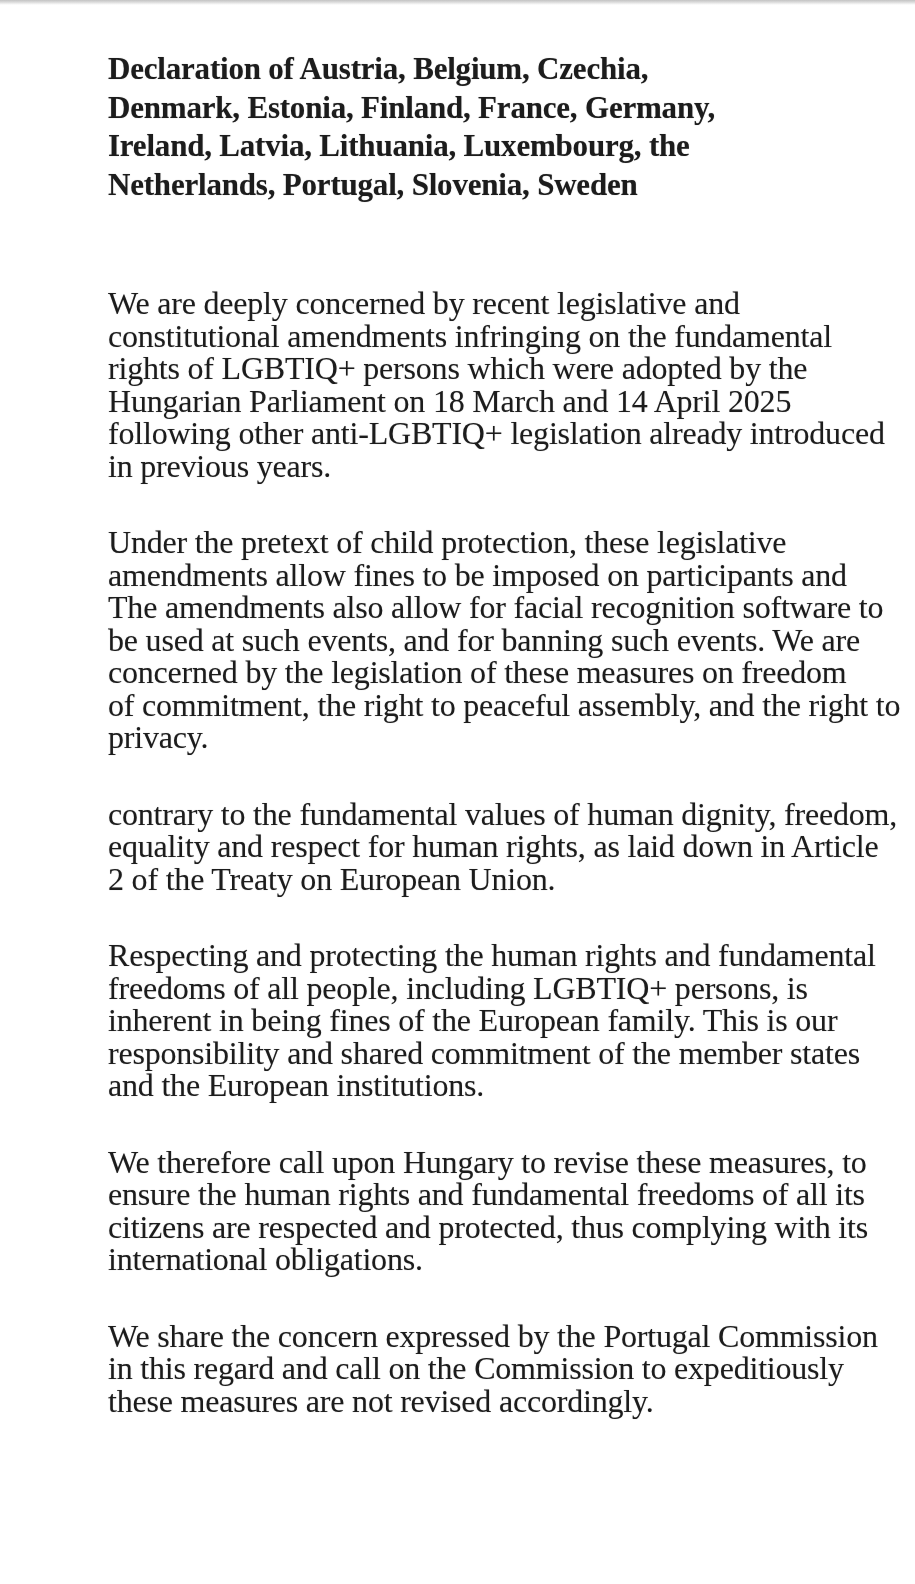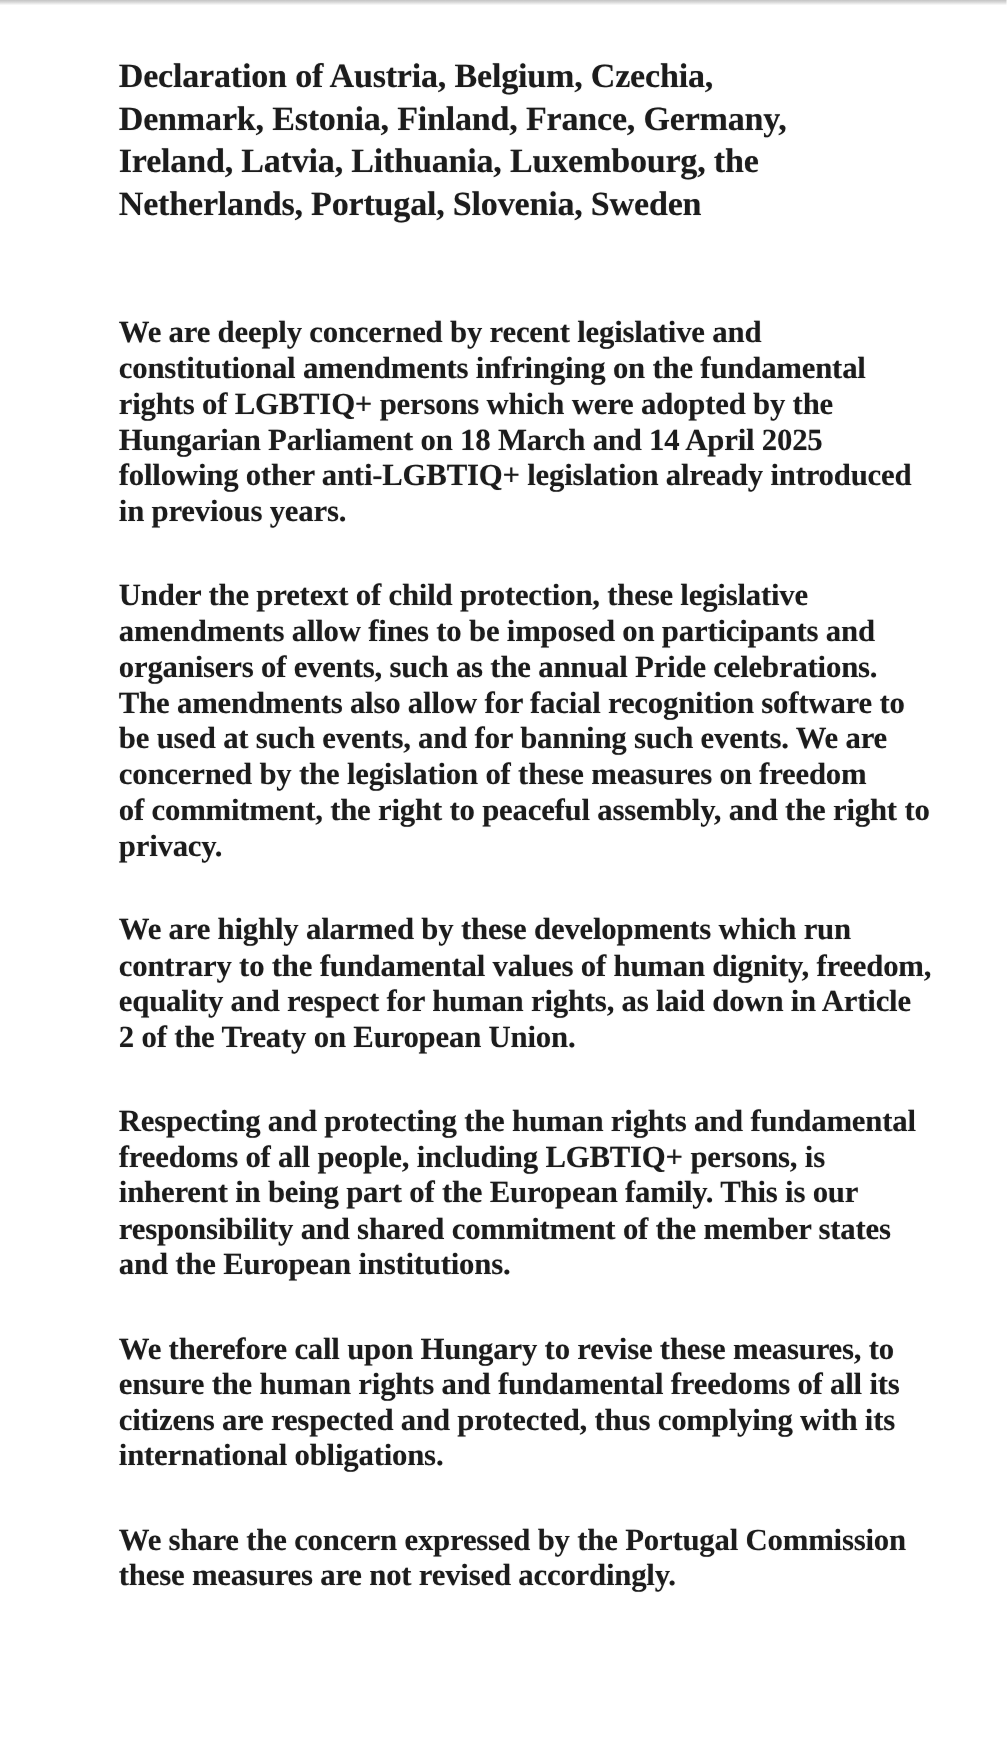--- a/index.html
+++ b/index.html
@@ -38,25 +38,24 @@
     letter-spacing: -0.2px;
     color: var(--text, #1c1c1c);
     text-shadow: 0 0 1px rgba(10,10,10,0.35);
   }
   .title .tline {
     display: block;
     white-space: pre;
   }
   .para {
     margin: 12px 0 44px 0;
-    font-size: 28px;
+    font-size: 32px;
     line-height: 32.5px;
     letter-spacing: -0.2px;
     text-shadow: 0 0 1px rgba(10,10,10,0.3);
-    font-weight: bold;
   }
   .para .line {
     display: block;
     white-space: pre;
   }
 </style>
 </head>
 <body>
 
 <div class="top-edge"></div>
@@ -75,48 +74,47 @@
     <span class="line">constitutional amendments infringing on the fundamental</span>
     <span class="line">rights of LGBTIQ+ persons which were adopted by the</span>
     <span class="line">Hungarian Parliament on 18 March and 14 April 2025</span>
     <span class="line">following other anti-LGBTIQ+ legislation already introduced</span>
     <span class="line">in previous years.</span>
   </section>
 
   <section class="para">
     <span class="line">Under the pretext of child protection, these legislative</span>
     <span class="line">amendments allow fines to be imposed on participants and</span>
-    <span class="line">organisers of events, such as the annual Pride celebrations.</span>
     <span class="line">The amendments also allow for facial recognition software to</span>
     <span class="line">be used at such events, and for banning such events. We are</span>
     <span class="line">concerned by the legislation of these measures on freedom</span>
     <span class="line">of commitment, the right to peaceful assembly, and the right to</span>
     <span class="line">privacy.</span>
   </section>
 
   <section class="para">
-    <span class="line">We are highly alarmed by these developments which run</span>
     <span class="line">contrary to the fundamental values of human dignity, freedom,</span>
     <span class="line">equality and respect for human rights, as laid down in Article</span>
     <span class="line">2 of the Treaty on European Union.</span>
   </section>
 
   <section class="para">
     <span class="line">Respecting and protecting the human rights and fundamental</span>
     <span class="line">freedoms of all people, including LGBTIQ+ persons, is</span>
-    <span class="line">inherent in being part of the European family. This is our</span>
+    <span class="line">inherent in being fines of the European family. This is our</span>
     <span class="line">responsibility and shared commitment of the member states</span>
     <span class="line">and the European institutions.</span>
   </section>
 
   <section class="para">
     <span class="line">We therefore call upon Hungary to revise these measures, to</span>
     <span class="line">ensure the human rights and fundamental freedoms of all its</span>
     <span class="line">citizens are respected and protected, thus complying with its</span>
     <span class="line">international obligations.</span>
   </section>
 
   <section class="para">
     <span class="line">We share the concern expressed by the Portugal Commission</span>
+    <span class="line">in this regard and call on the Commission to expeditiously</span>
     <span class="line">these measures are not revised accordingly.</span>
   </section>
 
 </div>
 
 </body></html>

